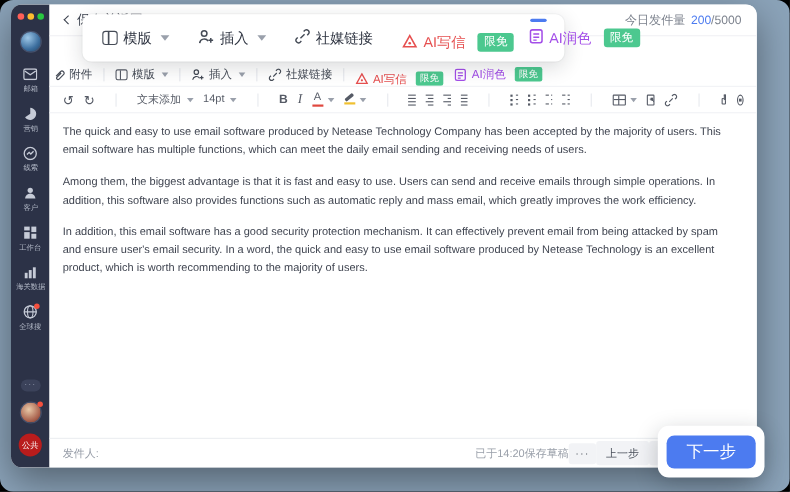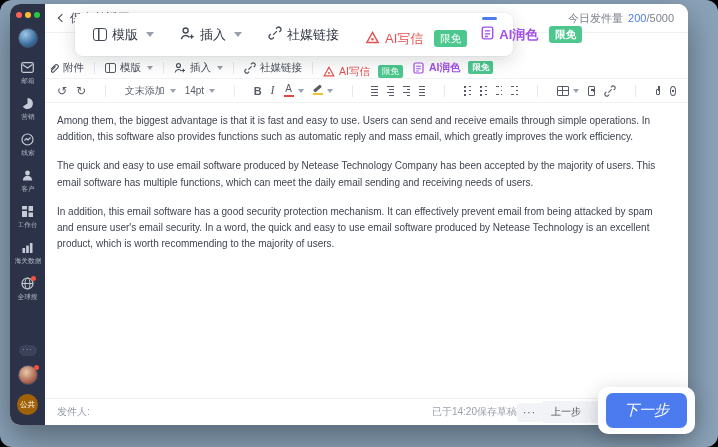--- a/index.html
+++ b/index.html
@@ -26,21 +26,21 @@
   .nav-item { display:flex; flex-direction:column; align-items:center; margin-bottom:11px; cursor:pointer; position:relative;}
   .nlabel { font-size:7px; color:#b3b9c7; margin-top:2px; white-space:nowrap; transform:scale(.95); }
   .nicon { width:13px; height:13px; display:flex; align-items:center; justify-content:center; position:relative;}
   .nicon svg { display:block; }
   .reddot { position:absolute; width:5px; height:5px; background:#f4503e; border-radius:50%;
             top:-1px; right:-2px; }
   .sb-spacer { flex:1; }
   .more-pill { width:18px; height:11px; border-radius:6px; background:#3b425a; color:#9ba2b5;
                font-size:8px; line-height:9px; text-align:center; letter-spacing:1px; cursor:pointer;}
   .av-bottom { margin-top:9px; background:radial-gradient(circle at 40% 35%,#e8c9a8,#a8604c 65%,#5f2f28); border:1px solid #46506b; cursor:pointer;}
-  .public { width:21px; height:21px; border-radius:50%; background:#a16207; color:#fff;
+  .public { width:21px; height:21px; border-radius:50%; background:#b91c1c; color:#fff;
             font-size:7.5px; display:flex; align-items:center; justify-content:center;
             margin:9px 0 10px; cursor:pointer; }
 
   
   .main { flex:1; display:flex; flex-direction:column; background:#fff; min-width:0; }
   .app-header { height:29px; display:flex; align-items:center; padding:0 14px;
                 border-bottom:1px solid #f0f1f4; flex-shrink:0;}
   .back { display:flex; align-items:center; gap:5px; font-size:12px; color:#3d4350; cursor:pointer;}
   .chev { width:6px; height:6px; border-left:1.4px solid #3d4350; border-bottom:1.4px solid #3d4350;
           transform:rotate(45deg); }
@@ -51,21 +51,21 @@
   .gap { height:24px; flex-shrink:0;}
 
   
   .tool-row { height:21px; display:flex; align-items:center; padding:0 2px; flex-shrink:0;
               font-size:10.5px; color:#474d58; }
   .t-item { display:flex; align-items:center; gap:4px; cursor:pointer; white-space:nowrap;}
   .vdiv { width:1px; height:12px; background:#e7e9ee; margin:0 10px; }
   .caret { width:0; height:0; border-left:3.5px solid transparent; border-right:3.5px solid transparent;
            border-top:4px solid #9aa0ab; margin-left:2px; }
   .ai-red { color:#e65050;margin-top:8px; }
-  .ai-purple { color:#a34ee8;font-weight:bold; }
+  .ai-purple { color:#a34ee8; }
   .badge { background:#4cc88f; color:#fff; font-size:8.5px; padding:1px 4px; border-radius:2px;
            margin-left:4px; line-height:1.2;}
   .ticon { width:12px; height:12px; display:inline-flex; align-items:center; justify-content:center;}
   .i-tpl { width:11px; height:10px; border:1.2px solid #565b66; border-radius:2px;
            background:linear-gradient(#565b66,#565b66) no-repeat 3.2px 0 / 1.2px 10px; }
 
   
   .format-bar { height:25px; display:flex; align-items:center; padding:0 12px; gap:9px;
                 border-top:1px solid #f1f2f5; border-bottom:1px solid #f1f2f5;
                 color:#565b66; font-size:12px; flex-shrink:0;}
@@ -136,22 +136,22 @@
               border-top:5px solid #9aa0ab; margin-left:3px;}
   .i-tpl-lg { width:14px; height:13px; border:1.5px solid #454b56; border-radius:3px;
               background:linear-gradient(#454b56,#454b56) no-repeat 4px 0/1.5px 13px;}
   .step-dash { position:absolute; top:4px; right:16px; width:15px; height:3px; border-radius:2px;
                background:#4c7bf0; }
 
   
   .next-card { position:absolute; left:598px; top:387px; width:97px; height:47px; background:#fff;
                border-radius:10px; box-shadow:0 6px 20px rgba(25,30,40,.25); display:flex;
                align-items:center; justify-content:center; }
-  .next-btn { width:81px; height:35px; background:#4c7bf0; border:none; border-radius:7px;
-              color:#fff; font-size:15px; cursor:pointer; font-family:inherit;font-style:italic;}
+  .next-btn { width:81px; height:30px; background:#4c7bf0; border:none; border-radius:7px;
+              color:#fff; font-size:15px; cursor:pointer; font-family:inherit;}
 </style>
 </head>
 <body>
 
 <div class="backdrop"></div>
 
 <div class="window">
 
   <aside class="sidebar">
     <div class="traffic">
@@ -361,22 +361,22 @@
         <svg class="lk" width="12" height="12" viewBox="0 0 12 12">
             <path d="M4.4 7.6 L7.6 4.4 M6.9 2.3 l1-1 a2 2 0 0 1 2.8 2.8 l-1 1 M5.1 9.7 l-1 1 a2 2 0 0 1 -2.8-2.8 l1-1" fill="none" stroke="#565b66" stroke-width="1.1"></path>
           </svg>
       </span>
       <i class="vdiv"></i>
       <span class="i-print"></span>
       <span class="i-circle"></span>
     </div>
 
     <div class="editor">
+      <p>The quick and easy to use email software produced by Netease Technology Company has been accepted by the majority of users. This email software has multiple functions, which can meet the daily email sending and receiving needs of users.</p>
       <p>Among them, the biggest advantage is that it is fast and easy to use. Users can send and receive emails through simple operations. In addition, this software also provides functions such as automatic reply and mass email, which greatly improves the work efficiency.</p>
-      <p>The quick and easy to use email software produced by Netease Technology Company has been accepted by the majority of users. This email software has multiple functions, which can meet the daily email sending and receiving needs of users.</p>
       <p>In addition, this email software has a good security protection mechanism. It can effectively prevent email from being attacked by spam and ensure user's email security. In a word, the quick and easy to use email software produced by Netease Technology is an excellent product, which is worth recommending to the majority of users.</p>
     </div>
 
     <footer class="footer">
       <span class="sender">发件人:</span>
       <div class="f-right">
         <span class="saved">已于14:20保存草稿</span>
         <button class="fbtn more">···</button>
         <button class="fbtn">上一步</button>
         <button class="fbtn">预览</button>

